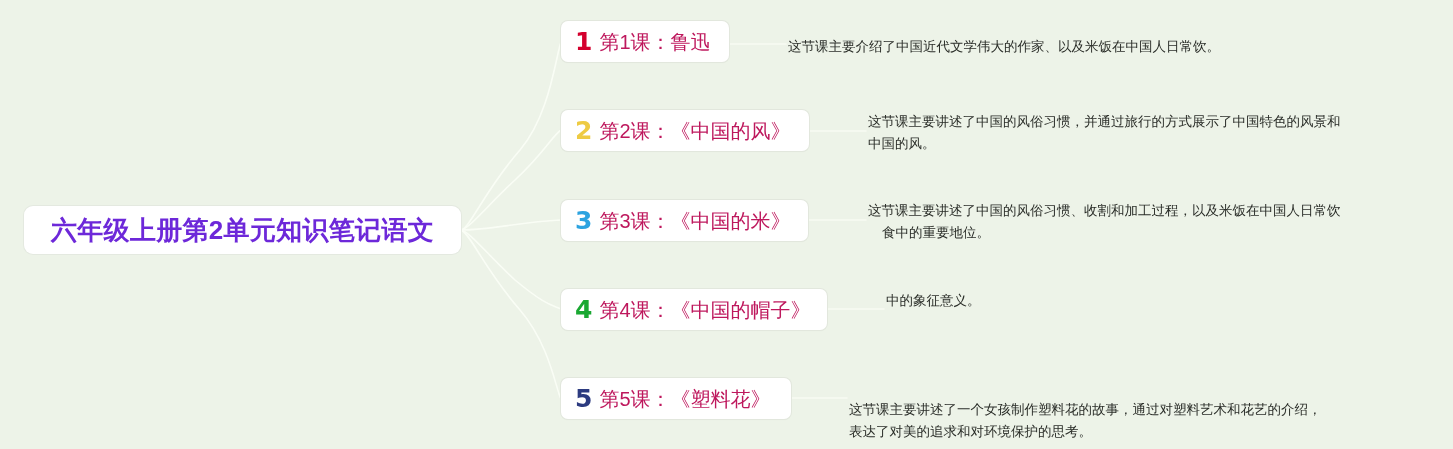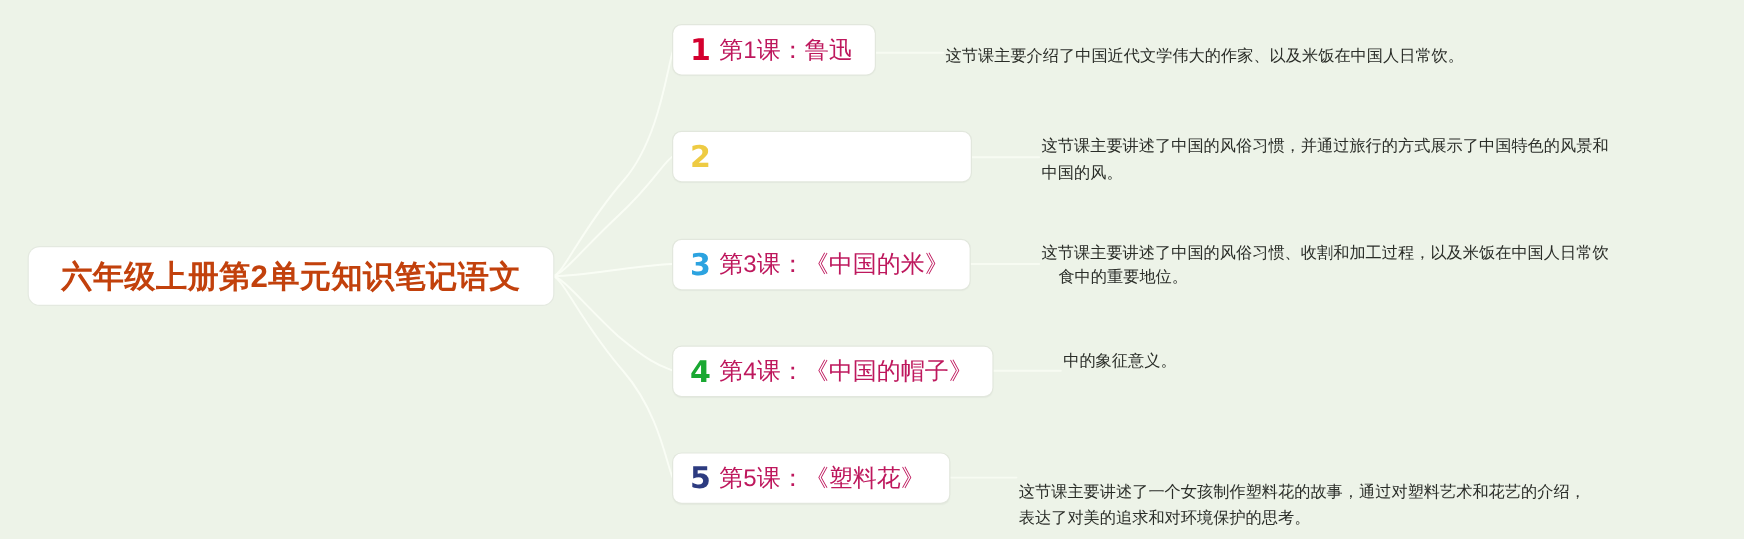--- a/index.html
+++ b/index.html
@@ -38,21 +38,21 @@
     border-radius: 9px;
     box-shadow: 0 0 0 1px #e4e9e0;
     display: flex;
     align-items: center;
     justify-content: center;
     z-index: 4;
   }
   .root-label {
     font-size: 26px;
     font-weight: bold;
-    color: #c2410c;
+    color: #6d28d9;
     letter-spacing: 0.3px;
     white-space: nowrap;
     line-height: 1;
   }
   
   .lesson-node {
     position: absolute;
     background: #ffffff;
     border-radius: 7px;
     box-shadow: 0 0 0 1px #e2e7dd, 0 1px 1px rgba(120,130,110,0.07);
@@ -115,20 +115,21 @@
     <div class="root-label">六年级上册第2单元知识笔记语文</div>
   </div>
 
   <div class="lesson-node" style="left:561px; top:21px; width:168px;">
     <span class="lesson-num" style="color:#d4002e;">1</span>
     <span class="lesson-title">第1课：鲁迅</span>
   </div>
 
   <div class="lesson-node" style="left:561px; top:110px; width:248px;">
     <span class="lesson-num" style="color:#eecb43;">2</span>
+    <span class="lesson-title">第2课：《中国的风》</span>
   </div>
 
   <div class="lesson-node" style="left:561px; top:200px; width:247px;">
     <span class="lesson-num" style="color:#2ca3e0;">3</span>
     <span class="lesson-title">第3课：《中国的米》</span>
   </div>
 
   <div class="lesson-node" style="left:561px; top:289px; width:266px;">
     <span class="lesson-num" style="color:#1aa832;">4</span>
     <span class="lesson-title">第4课：《中国的帽子》</span>
@@ -143,21 +144,21 @@
     <span>这节课主要介绍了中国近代文学伟大的作家、以及米饭在中国人日常饮。</span>
   </div>
 
   <div class="lesson-desc" style="left:868px; top:111px;">
     <span>这节课主要讲述了中国的风俗习惯，并通过旅行的方式展示了中国特色的风景和</span>
     <span>中国的风。</span>
   </div>
 
   <div class="lesson-desc" style="left:868px; top:200px;">
     <span>这节课主要讲述了中国的风俗习惯、收割和加工过程，以及米饭在中国人日常饮</span>
-    <span style="padding-left:14px;font-family:Liberation Mono, monospace;">食中的重要地位。</span>
+    <span style="padding-left:14px;">食中的重要地位。</span>
   </div>
 
   <div class="lesson-desc" style="left:886px; top:290px;">
     <span>中的象征意义。</span>
   </div>
 
   <div class="lesson-desc" style="left:849px; top:399px;">
     <span>这节课主要讲述了一个女孩制作塑料花的故事，通过对塑料艺术和花艺的介绍，</span>
     <span>表达了对美的追求和对环境保护的思考。</span>
   </div>

